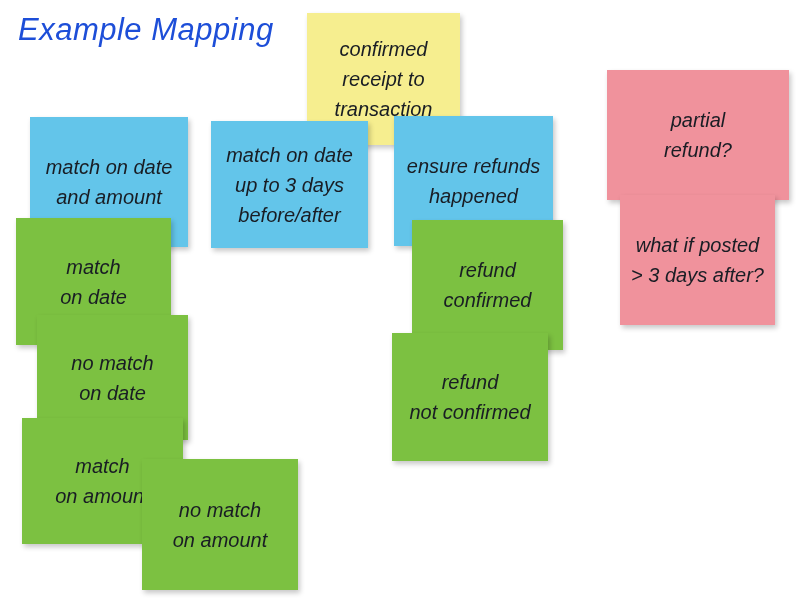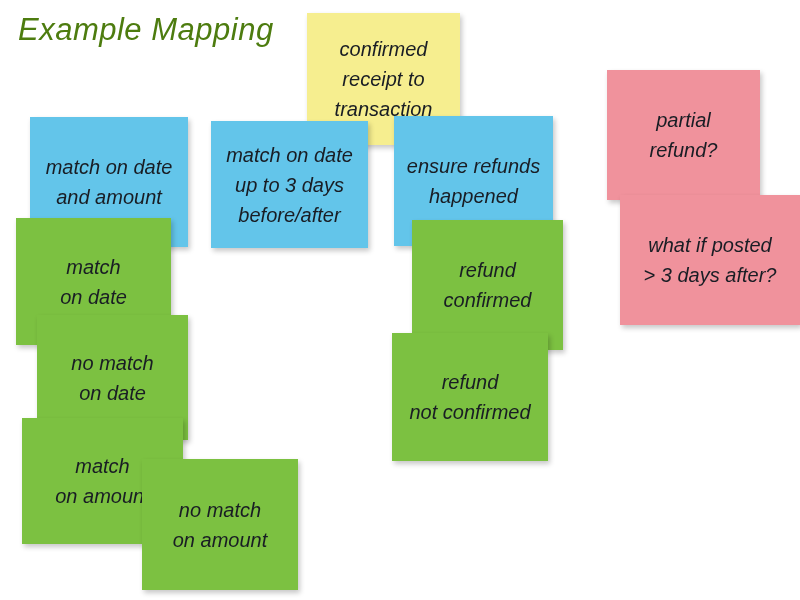--- a/index.html
+++ b/index.html
@@ -15,21 +15,21 @@
     height: 600px;
     background: #ffffff;
   }
   .title {
     position: absolute;
     left: 18px;
     top: 12px;
     font-size: 31px;
     font-style: italic;
     font-weight: normal;
-    color: #4d7c0f;
+    color: #1d4ed8;
     letter-spacing: 0.5px;
   }
   .note {
     position: absolute;
     display: flex;
     align-items: center;
     justify-content: center;
     text-align: center;
     font-style: italic;
     font-size: 20px;
@@ -37,22 +37,22 @@
     color: #191d24;
     box-shadow: 2px 3px 5px rgba(0,0,0,0.22);
   }
   .note-text { white-space: pre-line; }
 
   
   .n-reconcile { left: 307px; top: 13px;  width: 153px; height: 132px; }
   .n-blue1     { left: 30px;  top: 117px; width: 158px; height: 130px; }
   .n-blue2     { left: 211px; top: 121px; width: 157px; height: 127px; }
   .n-blue3     { left: 394px; top: 116px; width: 159px; height: 130px; align-items: center; }
-  .n-pink1     { left: 607px; top: 70px;  width: 153px; height: 130px; }
-  .n-pink2     { left: 620px; top: 195px; width: 180px; height: 130px; }
+  .n-pink1     { left: 607px; top: 70px;  width: 182px; height: 130px; }
+  .n-pink2     { left: 620px; top: 195px; width: 155px; height: 130px; }
   .n-green1    { left: 16px;  top: 218px; width: 155px; height: 127px; }
   .n-green2    { left: 37px;  top: 315px; width: 151px; height: 125px; }
   .n-green3    { left: 22px;  top: 418px; width: 161px; height: 126px; }
   .n-green4    { left: 142px; top: 459px; width: 156px; height: 131px; }
   .n-green5    { left: 412px; top: 220px; width: 151px; height: 130px; }
   .n-green6    { left: 392px; top: 333px; width: 156px; height: 128px; }
 </style>
 </head>
 <body>
 

